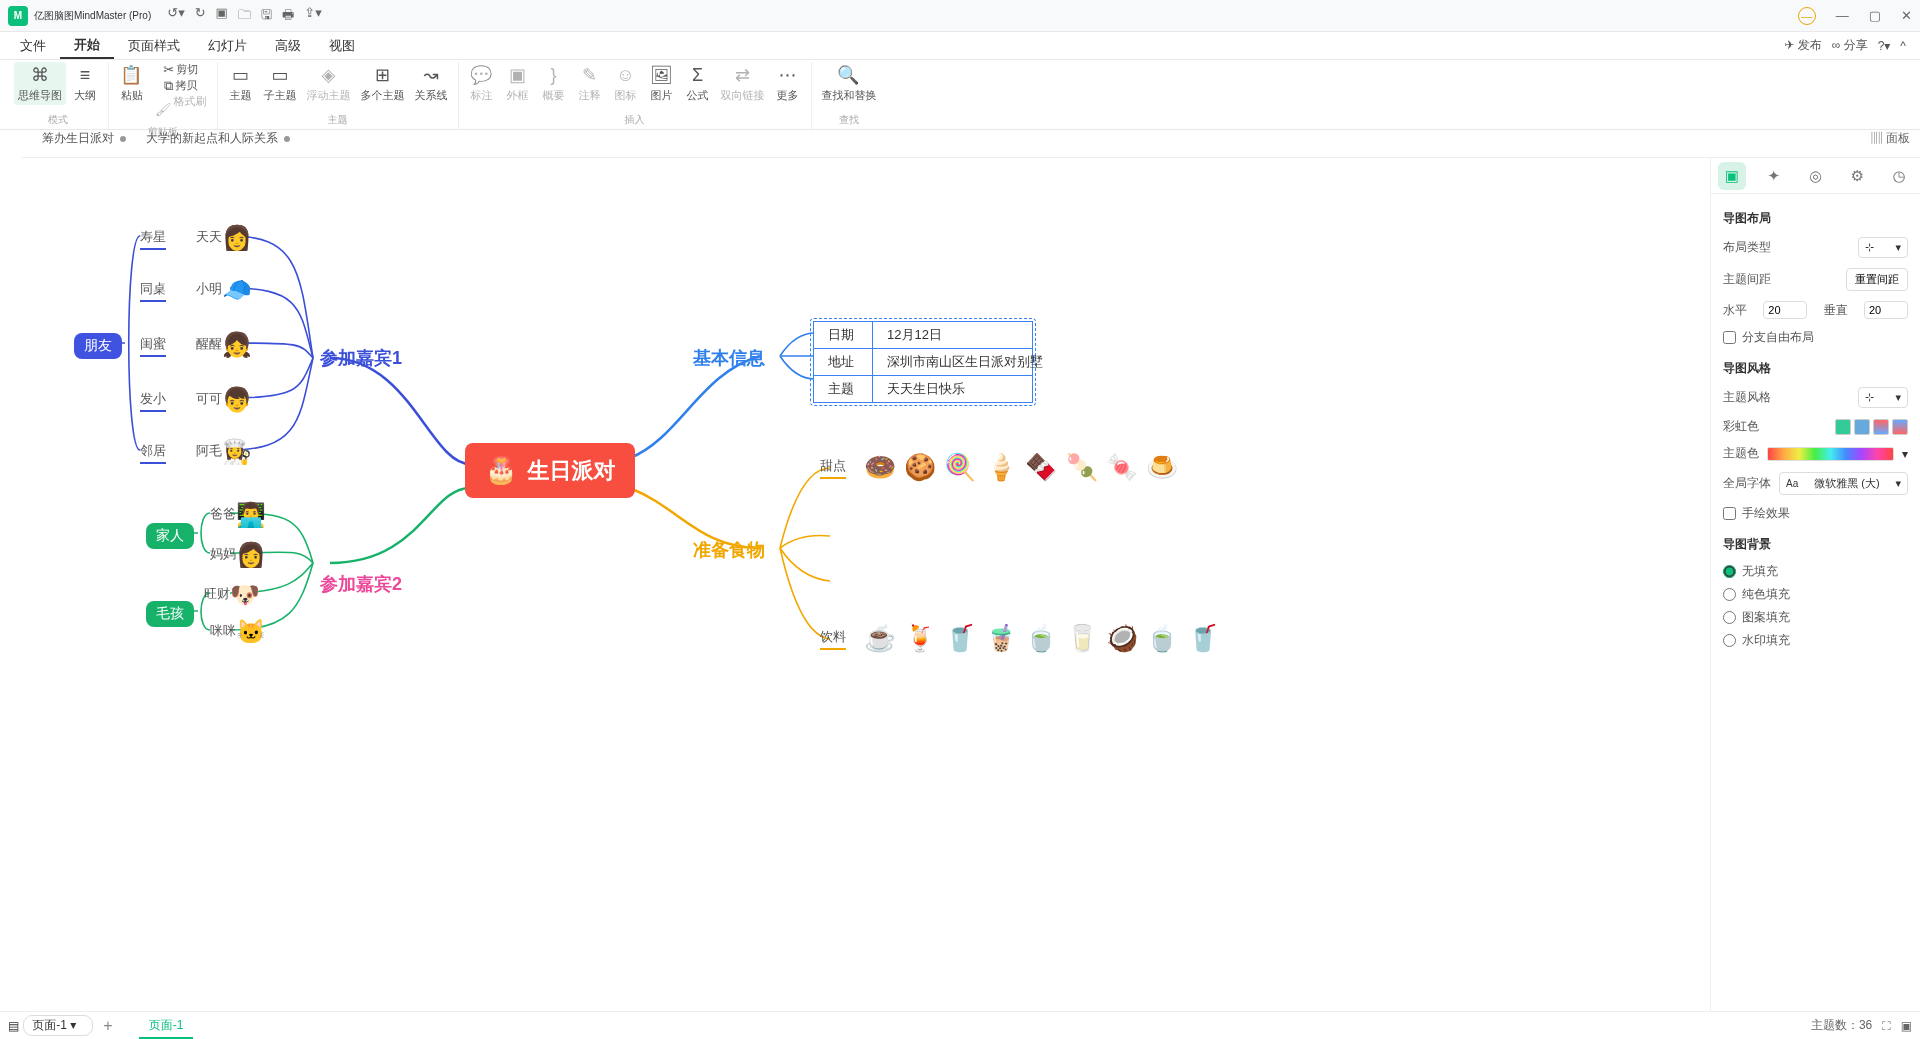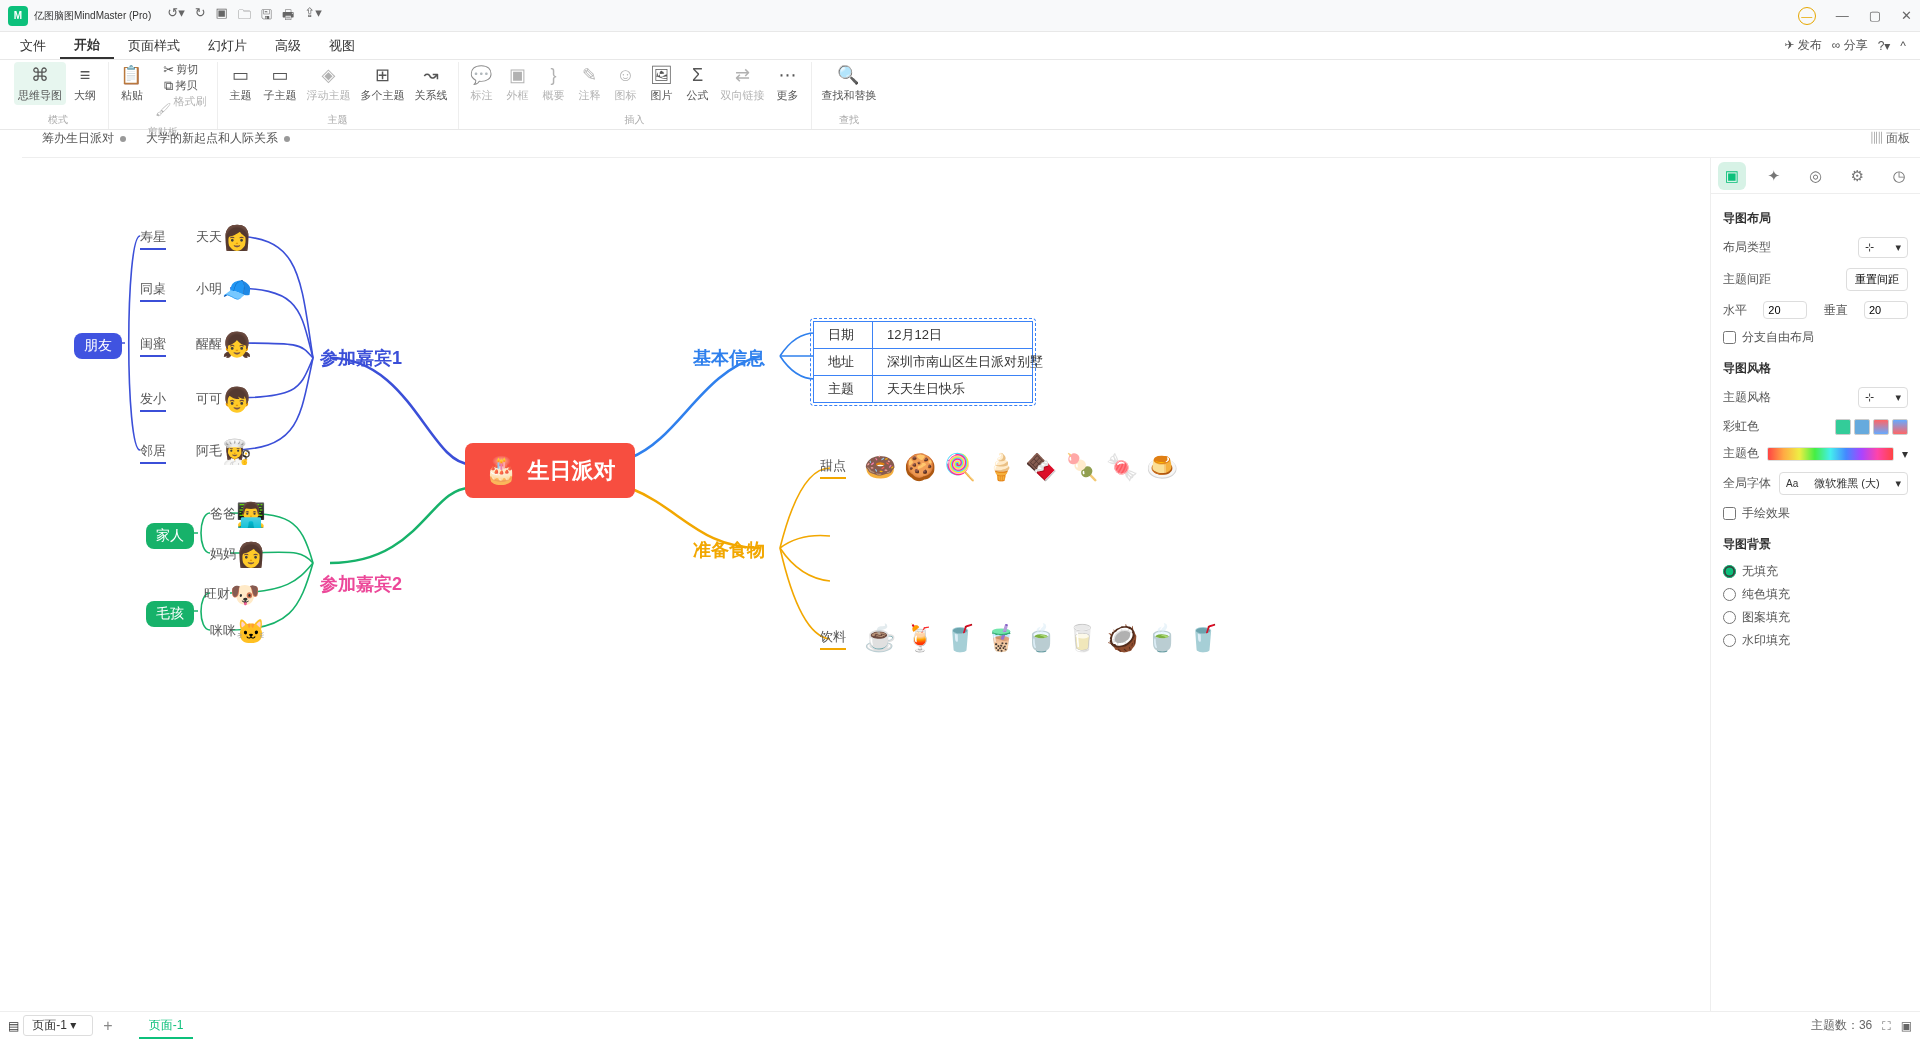--- a/index.html
+++ b/index.html
@@ -55,21 +55,21 @@
 .spin { border: 1px solid #ddd; border-radius: 4px; width: 44px; padding: 2px 4px; font-size: 11px; }
 .rbtn-s { border: 1px solid #ddd; border-radius: 4px; padding: 3px 8px; font-size: 11px; background: #fff; cursor: pointer; }
 .swatches { display: flex; gap: 3px; }
 .swatch { width: 16px; height: 16px; border: 1px solid #ccc; border-radius: 2px; }
 .rainbow { height: 14px; flex: 1; border: 1px solid #ddd; border-radius: 2px; background: linear-gradient(90deg,#f44,#fa4,#ee4,#4e4,#4ee,#48f,#a4f,#f4a,#f44); }
 .radio-row { display: flex; align-items: center; gap: 6px; margin: 6px 0; color: #555; }
 .radio-row input { accent-color: #0cc07b; }
 
 
 .statusbar { height: 28px; display: flex; align-items: center; border-top: 1px solid #eee; padding: 0 8px; font-size: 12px; background: #fff; }
-.statusbar .pageitem { border: 1px solid #ddd; border-radius: 3px; padding: 1px 8px; margin: 0 4px; min-width: 70px; }
+.statusbar .pageitem { border: 1px solid #ddd; border-radius: 9px; padding: 1px 8px; margin: 0 4px; min-width: 70px; }
 .statusbar .pagetab { color: #0cc07b; border-bottom: 2px solid #0cc07b; padding: 4px 10px 3px; margin-left: 20px; }
 .statusbar .right { margin-left: auto; display: flex; align-items: center; gap: 10px; color: #666; }
 
 
 .node { position: absolute; display: flex; align-items: center; font-size: 14px; white-space: nowrap; }
 .center-node { background: #f74e40; color: #fff; font-weight: 600; font-size: 22px; border-radius: 8px; padding: 12px 20px; }
 .center-node .cake { margin-right: 10px; font-size: 26px; }
 .branch { font-size: 18px; font-weight: 600; }
 .tag { color: #fff; border-radius: 8px; padding: 4px 10px; font-size: 14px; }
 .leaf-txt { font-size: 13px; color: #555; border-bottom: 2px solid transparent; padding-bottom: 2px; }

